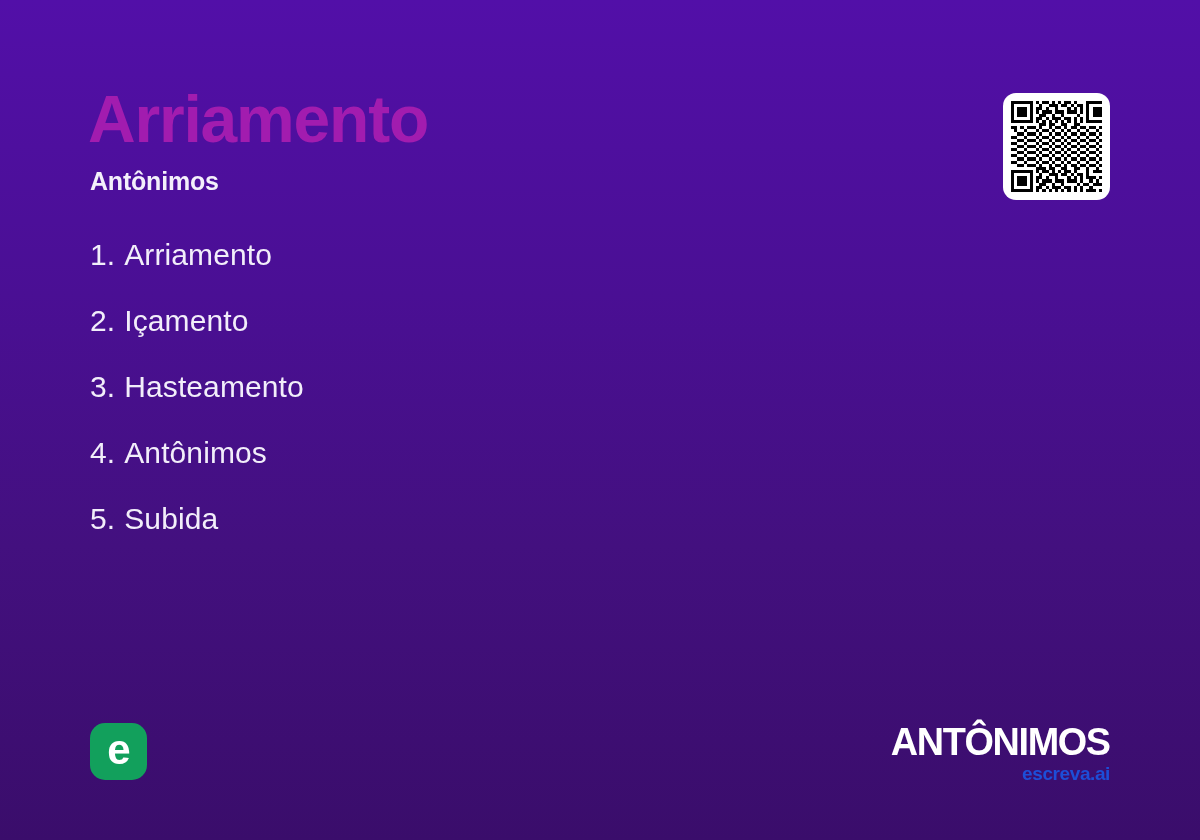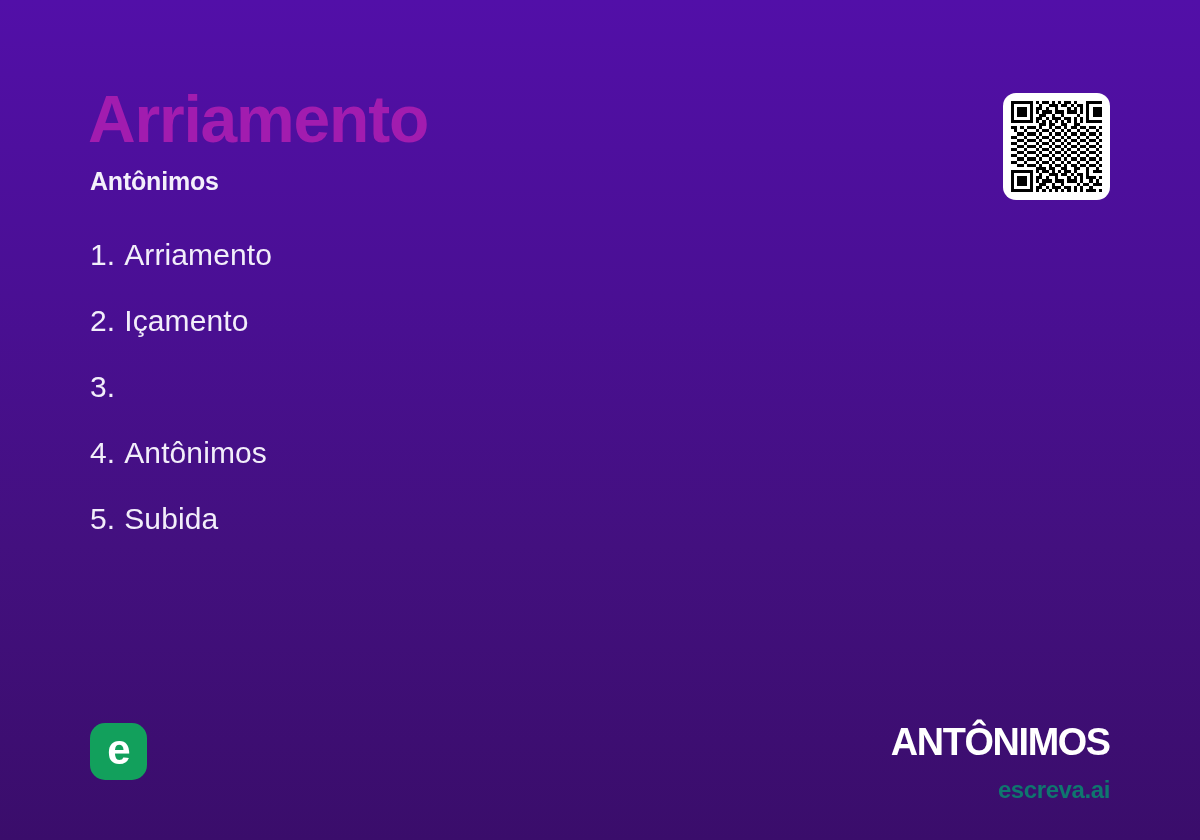--- a/index.html
+++ b/index.html
@@ -115,25 +115,25 @@
     font-size: 39px;
     font-weight: bold;
     color: #ffffff;
     line-height: 1;
     letter-spacing: -1.4px;
     transform: scaleX(0.97);
     transform-origin: right center;
   }
 
   .footer-brand-sub {
-    font-size: 24px;
+    font-size: 19px;
     font-weight: bold;
-    color: #0f766e;
+    color: #1d4ed8;
     line-height: 1;
-    margin-top: 17px;
+    margin-top: 3px;
     letter-spacing: -0.4px;
   }
 </style>
 </head>
 <body>
 
 <div class="card">
 
   <h1 class="word-title">Arriamento</h1>
 
@@ -143,20 +143,21 @@
     <li class="list-item">
       <span class="list-index">1.</span>
       <span class="list-label">Arriamento</span>
     </li>
     <li class="list-item">
       <span class="list-index">2.</span>
       <span class="list-label">Içamento</span>
     </li>
     <li class="list-item">
       <span class="list-index">3.</span>
+      <span class="list-label">Hasteamento</span>
     </li>
     <li class="list-item">
       <span class="list-index">4.</span>
       <span class="list-label">Antônimos</span>
     </li>
     <li class="list-item">
       <span class="list-index">5.</span>
       <span class="list-label">Subida</span>
     </li>
   </ul>

